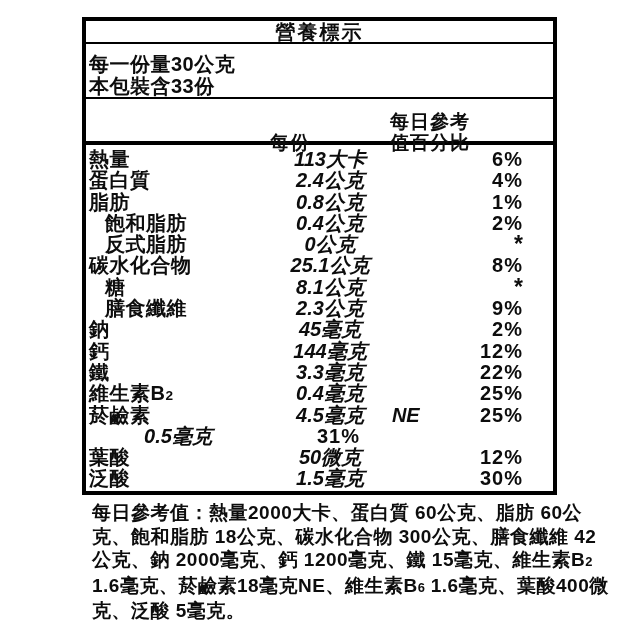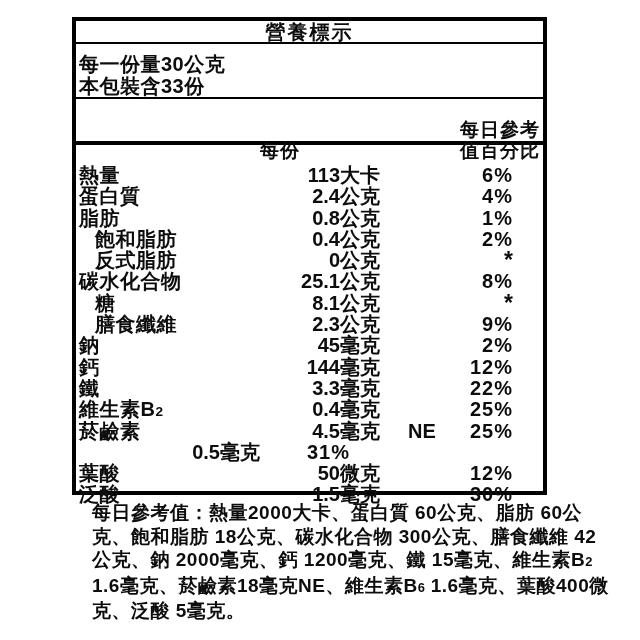--- a/index.html
+++ b/index.html
@@ -13,21 +13,21 @@
     font-family:"Liberation Sans","DejaVu Sans",sans-serif;
     font-weight:bold;
     color:var(--ink);
     -webkit-font-smoothing:antialiased;
   }
   .page{position:relative;width:640px;height:640px;background:var(--paper);overflow:hidden;}
 
   
   .nbox{
     position:absolute;
-    left:72px;top:17px;
+    left:82px;top:17px;
     width:475px;height:478px;
     border:4px solid var(--border);
     background:var(--paper);
   }
   .title-row{
     height:23px;
     line-height:23px;
     text-align:center;
     font-size:20px;
     letter-spacing:2px;
@@ -49,37 +49,37 @@
     border-bottom:4px solid var(--border);
     font-size:19px;
     line-height:21px;
   }
   .col-header .per-serving{
     align-self:end;
     text-align:left;
     letter-spacing:1px;
   }
   .col-header .daily-ref{
-    padding-top:20px;
+    padding-top:12px;
     padding-right:3px;
-    text-align:right;
+    text-align:left;
     letter-spacing:1px;
   }
-  .rows{padding-top:20px;}
+  .rows{padding-top:4px;}
   .row{
     display:grid;
     grid-template-columns:1fr 120px 163px;
     height:21.3px;
     line-height:21.3px;
     font-size:20px;
   }
   .cell{white-space:nowrap;}
   .cell.name{padding-left:3px;letter-spacing:0.5px;}
   .cell.name.indent{padding-left:19px;}
-  .cell.val{text-align:right;}
+  .cell.val{text-align:center;font-style:italic;}
   .valwrap{position:relative;display:inline-block;}
   .suffix{position:absolute;left:100%;top:0;margin-left:28px;}
   .cell.pct{text-align:right;padding-right:30px;letter-spacing:1px;}
   .cell.pct.ast{font-size:23px;letter-spacing:0;}
   .subnum{font-size:0.68em;letter-spacing:0;}
 
   
   .footnote{
     position:absolute;
     left:92px;top:501px;

